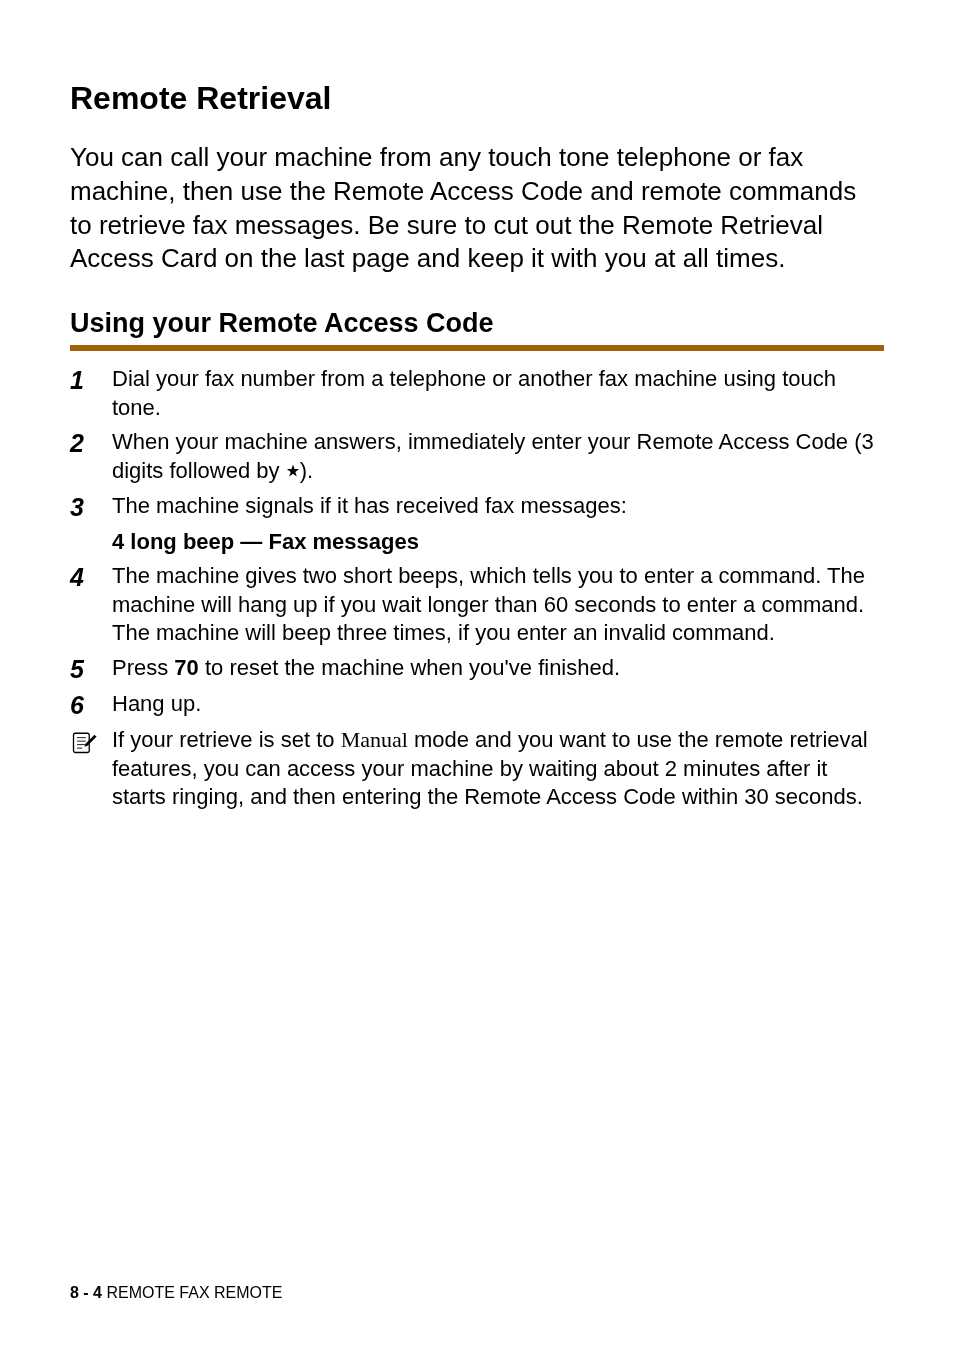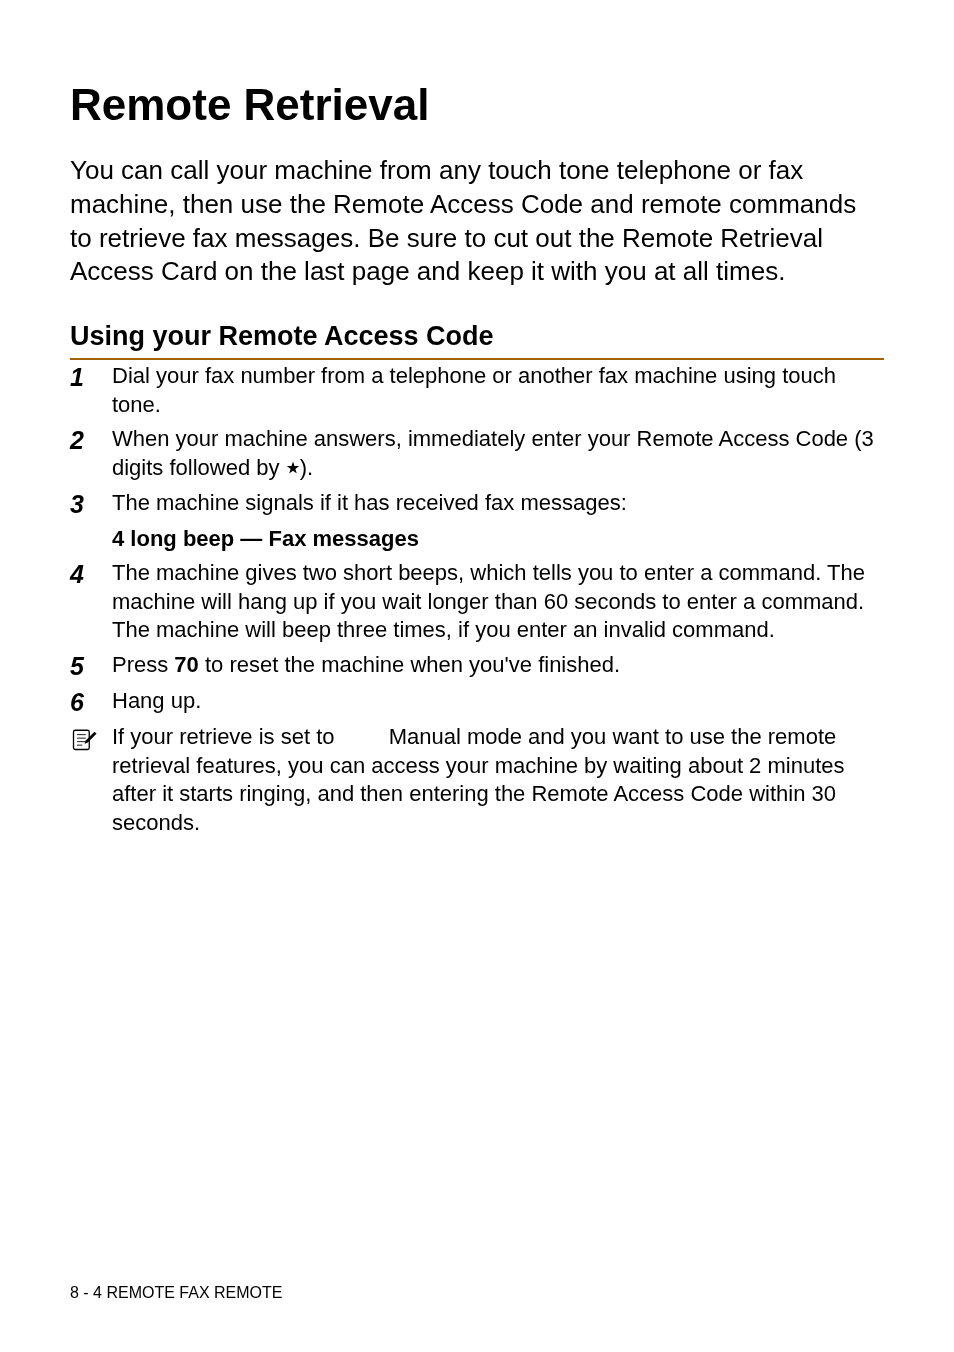--- a/index.html
+++ b/index.html
@@ -10,35 +10,35 @@
     color: #000;
   }
   .page {
     width: 954px;
     height: 1352px;
     box-sizing: border-box;
     padding: 80px 70px 50px 70px;
     position: relative;
   }
   .title {
-    font-size: 44px;
+    font-size: 32px;
     font-weight: 700;
     margin-bottom: 24px;
   }
   .intro {
     font-size: 26px;
     line-height: 1.3;
     margin-bottom: 32px;
   }
   .section-head {
     font-size: 27px;
     font-weight: 700;
     padding-bottom: 6px;
-    border-bottom: 2px solid #a16207;
-    margin-bottom: 2px;
+    border-bottom: 6px solid #a16207;
+    margin-bottom: 14px;
   }
   .steps {
     font-size: 22px;
     line-height: 1.3;
   }
   .step {
     display: flex;
     align-items: flex-start;
     margin-bottom: 6px;
   }
@@ -71,37 +71,36 @@
   }
   .note-icon {
     width: 42px;
     flex-shrink: 0;
     display: flex;
     align-items: flex-start;
     justify-content: flex-start;
     padding-top: 2px;
   }
   .mono {
-    font-family: Liberation Sans, sans-serif;
-    margin-left: 48px;
+    font-family: Liberation Serif, serif;
   }
   .bold {
     font-weight: 700;
   }
   .star-icon {
     display:inline-block;
   }
   .footer {
     position: absolute;
     bottom: 50px;
     left: 70px;
     font-size: 16px;
   }
   .footer .pg {
-    font-weight: 400;
+    font-weight: 700;
   }
 </style>
 </head>
 <body>
 
 <div class="page">
 
   <div class="title">Remote Retrieval</div>
 
   <div class="intro">You can call your machine from any touch tone telephone or fax machine, then use the Remote Access Code and remote commands to retrieve fax messages. Be sure to cut out the Remote Retrieval Access Card on the last page and keep it with you at all times.</div>

